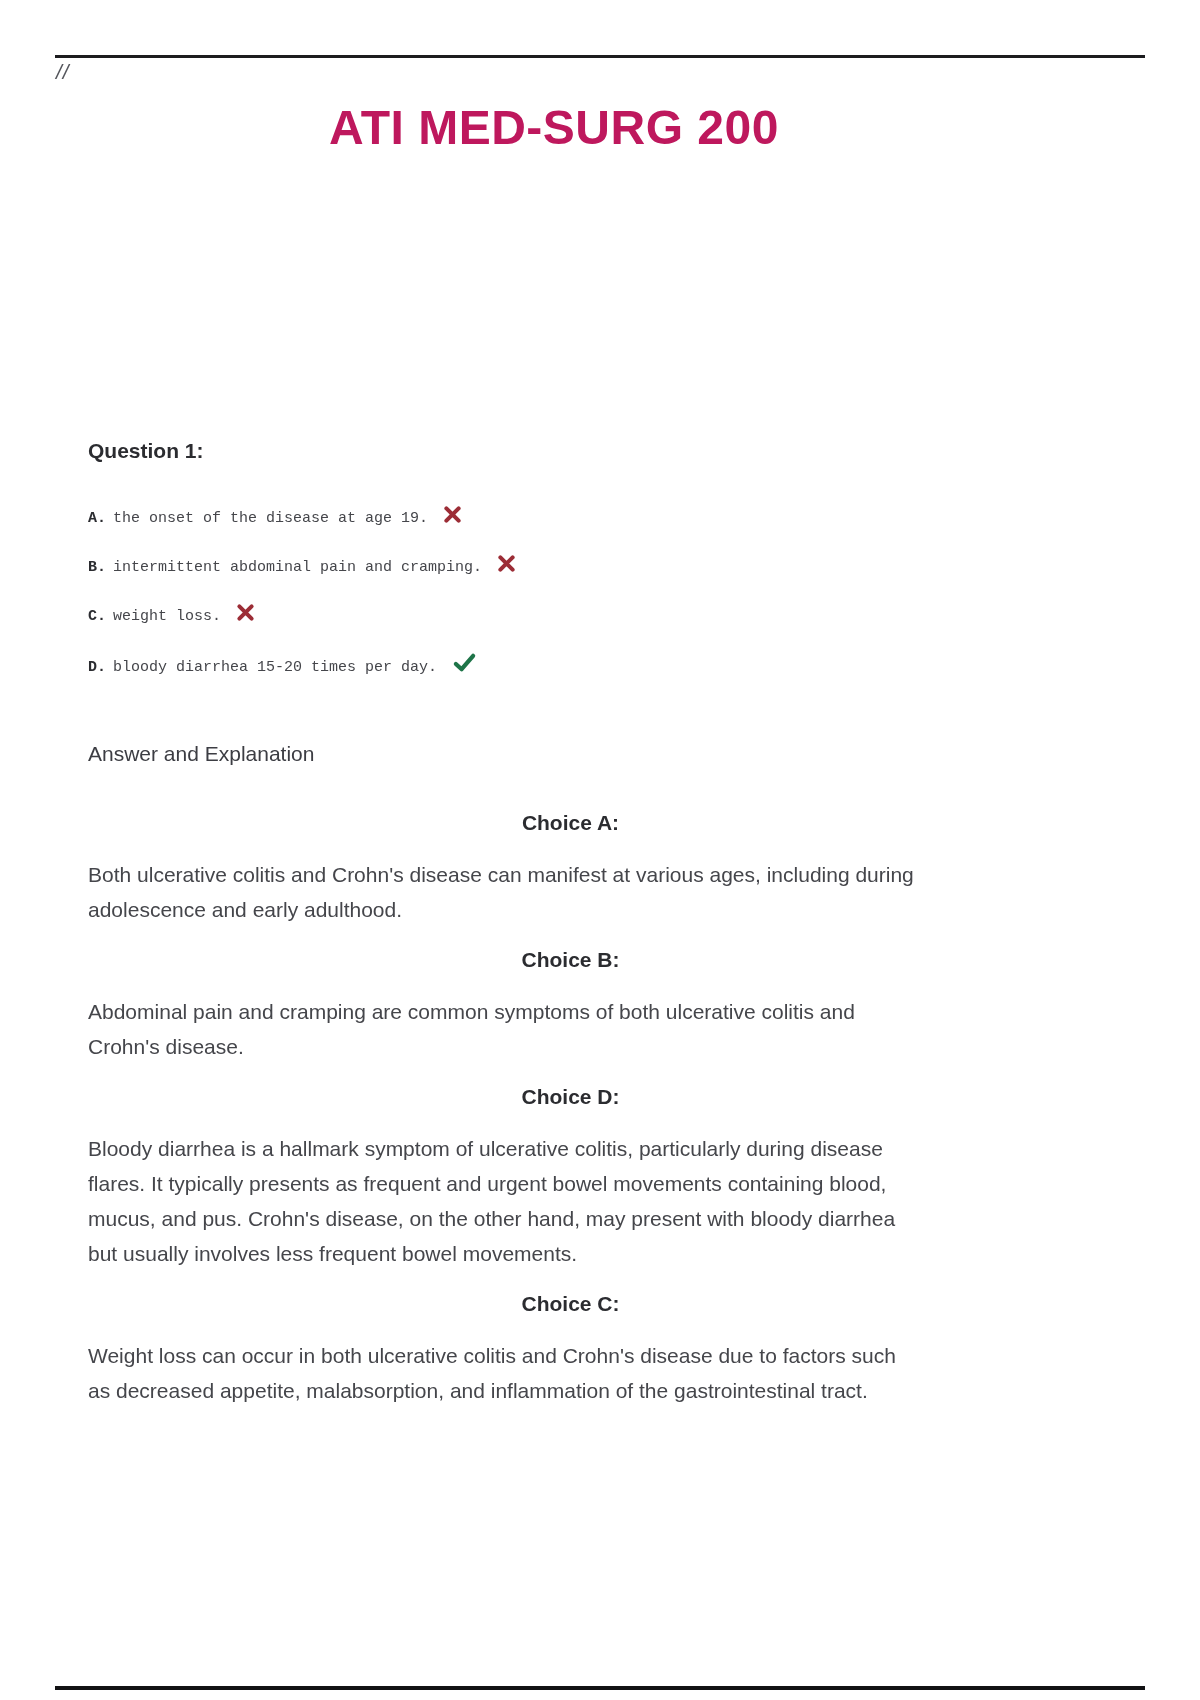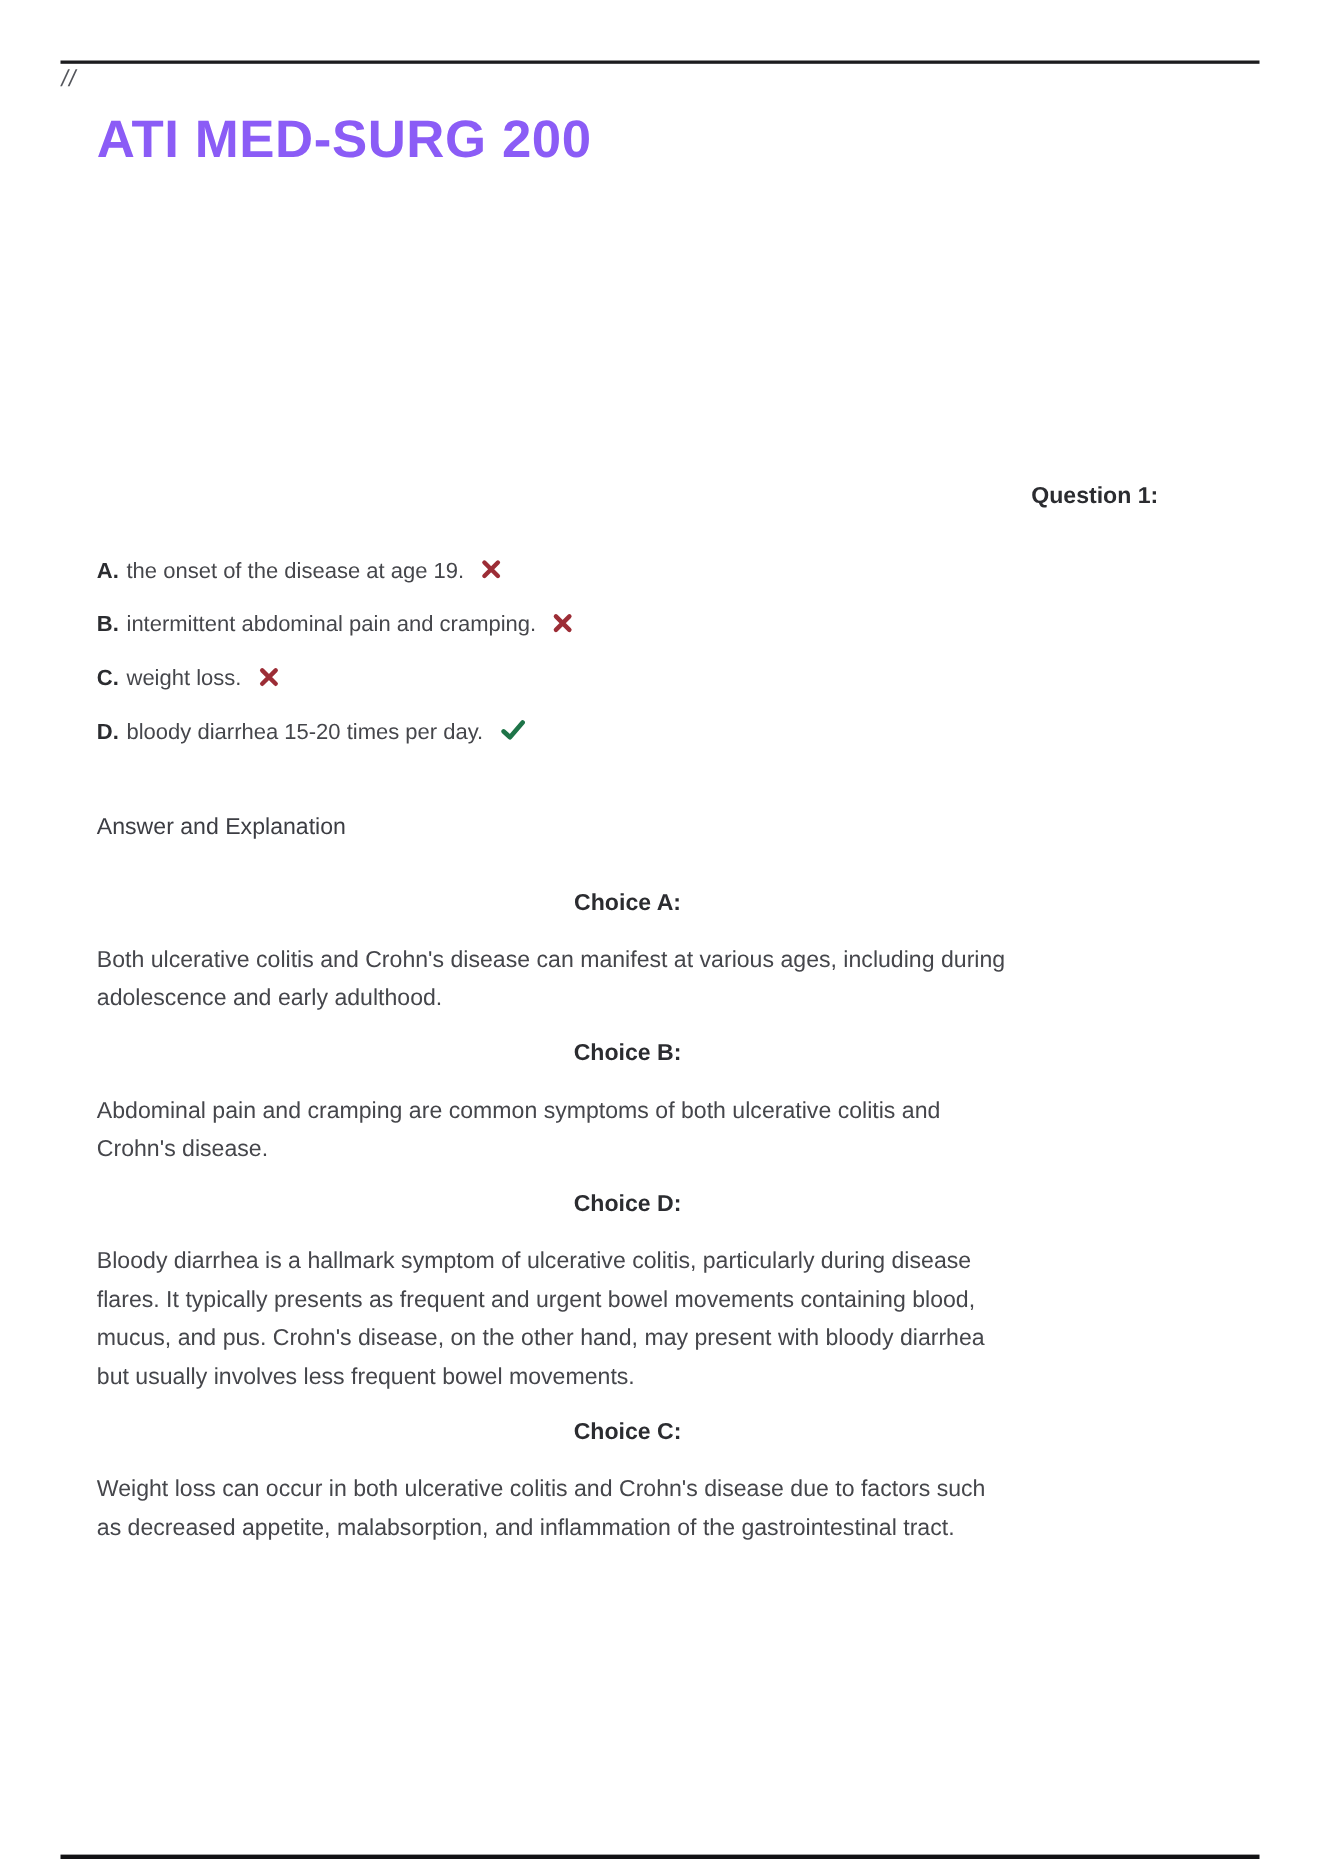--- a/index.html
+++ b/index.html
@@ -32,56 +32,56 @@
     font-style: italic;
     color: #54565c;
     letter-spacing: 1px;
   }
 
   .page-title {
     position: absolute;
     left: 88px;
     top: 100px;
     width: 932px;
-    text-align: left;
+    text-align: center;
     font-size: 48px;
     font-weight: bold;
-    color: #8b5cf6;
+    color: #be185d;
     letter-spacing: 0.5px;
   }
 
   .content {
     position: absolute;
     left: 88px;
     top: 438px;
     width: 965px;
   }
 
   .q-label {
     font-size: 21px;
     font-weight: bold;
     color: #2b2c30;
     margin: 0 0 40px 0;
     line-height: 26px;
-    text-align: right;
   }
 
   .q-text {
     font-size: 21px;
     font-weight: bold;
     color: #2b2c30;
     line-height: 34px;
     margin: 0 0 20px 0;
     white-space: pre-wrap;
   }
 
   .choice {
-    font-size: 20px;
+    font-size: 15px;
     line-height: 30px;
     margin: 0 0 16px 0;
+    font-family: Liberation Mono, monospace;
   }
   .choice .letter {
     font-weight: bold;
     color: #2b2c30;
     margin-right: 7px;
   }
   .choice .ctext {
     color: #45464b;
   }
   .mark-icon {

